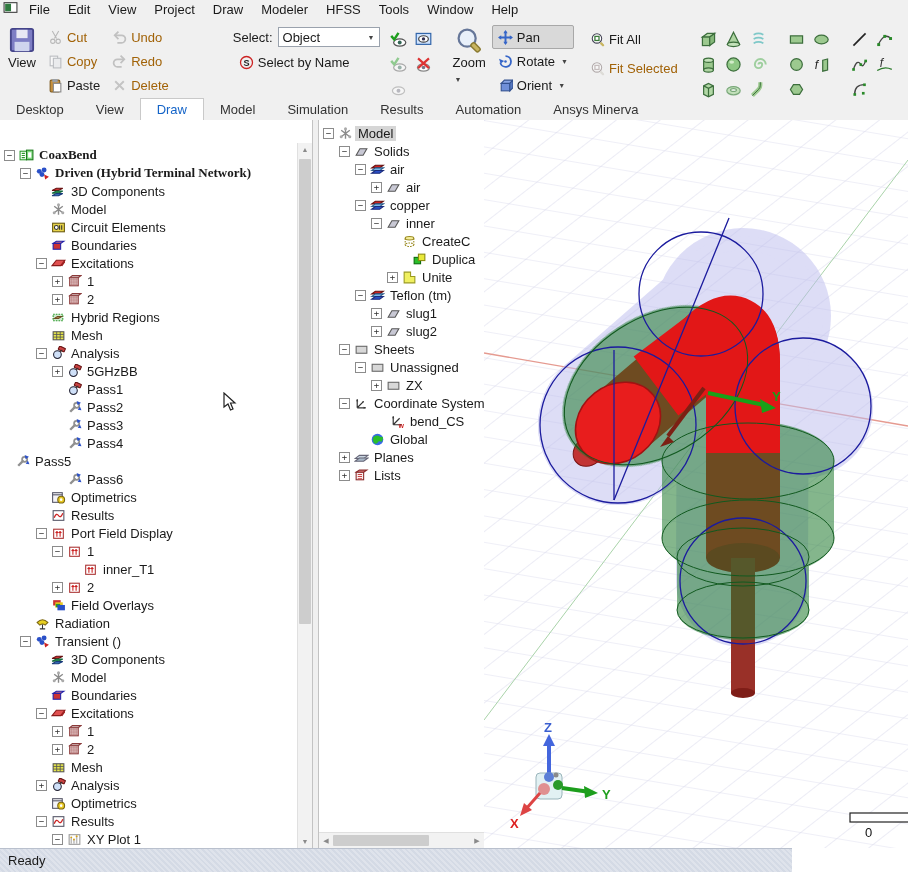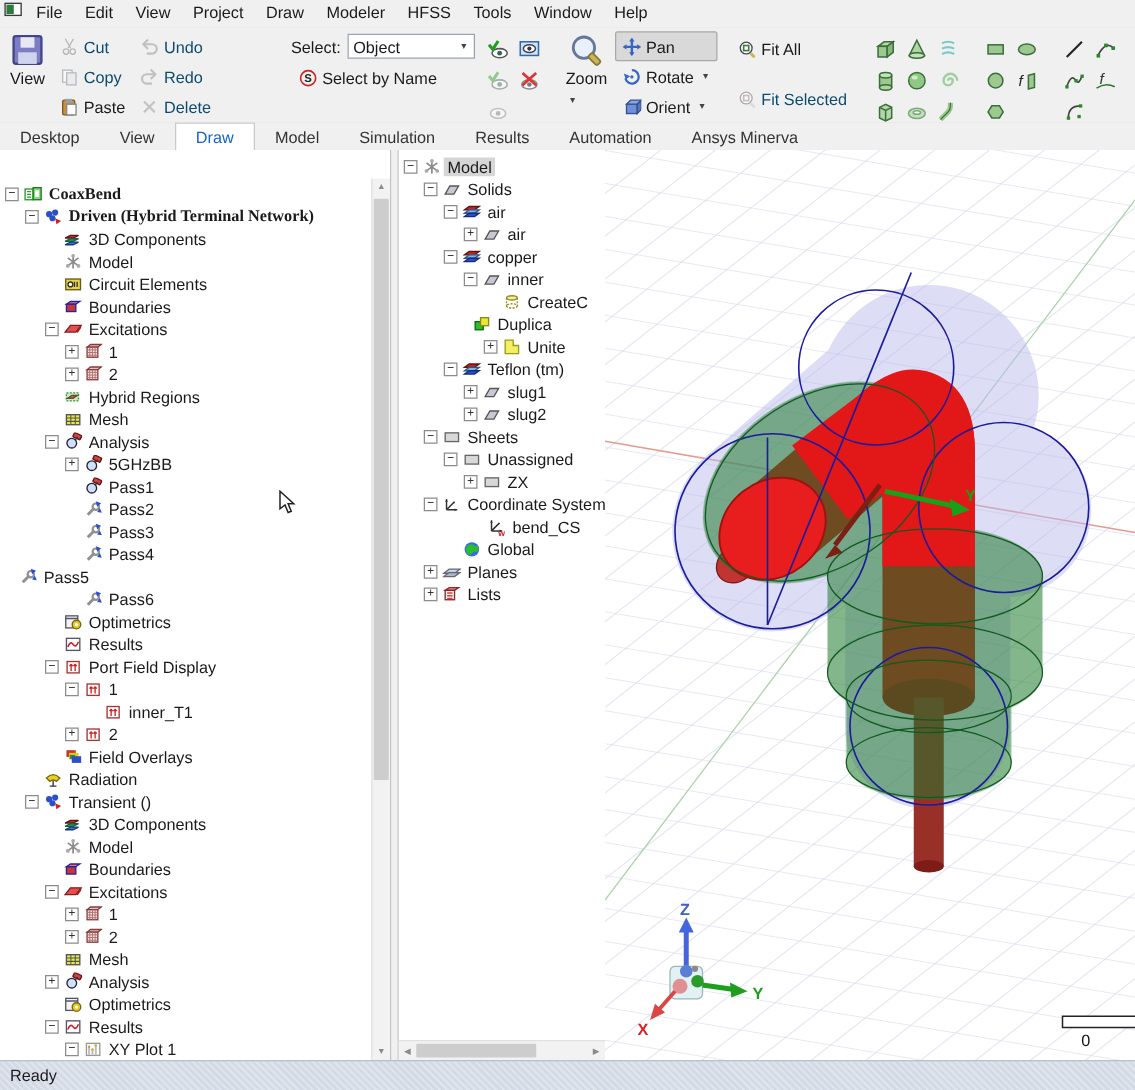--- a/index.html
+++ b/index.html
@@ -10,21 +10,21 @@
   
   #menubar{left:0;top:0;width:908px;height:22px;background:#f0f0f0;display:flex;gap:0;border-bottom:1px solid #e2e2e2;}
   #menubar .appic{width:20px;display:flex;justify-content:center;}
   #menubar .mi{padding:2px 9px;cursor:default;}
   
   #toolbar{left:0;top:22px;width:908px;height:76px;background:#f0f0f0;display:flex;align-items:stretch;overflow:hidden;border-bottom:1px solid #dcdcdc;}
   .sep{width:1px;background:#d2d2d2;margin:3px 3px;}
   .tgroup{display:flex;align-items:flex-start;padding:3px 2px;}
   .vstack{display:flex;flex-direction:column;justify-content:flex-start;}
   .tbtn{display:flex;align-items:center;gap:4px;padding:2px 5px;border:1px solid transparent;border-radius:2px;white-space:nowrap;height:18px;}
-  .tbtn.d{color:#0c4a6e;}
+  .tbtn.d{color:#a16207;}
   .tbtn.d .ic{filter:grayscale(.8) opacity(.55);}
   .tbtn.active{background:#d9d9d9;border-color:#a8a8a8;}
   .bigbtn{display:flex;flex-direction:column;align-items:center;justify-content:center;padding:2px 6px;gap:2px;border-radius:2px;}
   .ic{display:inline-flex;}
   .ic svg{width:15px;height:15px;}
   .ic.big svg{width:26px;height:26px;}
   .caret{font-size:7px;color:#444;margin-left:2px;}
   .igrid{display:grid;grid-auto-flow:row;gap:1px;padding:2px;}
   .icell{width:24px;height:22px;display:flex;align-items:center;justify-content:center;border:1px solid transparent;border-radius:2px;}
   .icell svg{width:17px;height:17px;}
@@ -53,21 +53,21 @@
   .trow .lbl{padding:0 3px;}
   .trow.bold .lbl{font-weight:bold;font-family:Liberation Serif, serif;}
   .trow.sel .lbl{background:#d6d6d6;}
   .exp{width:9px;height:9px;border:1px solid #8c8c8c;background:#fff;display:inline-flex;align-items:center;justify-content:center;
        font-size:9px;line-height:8px;color:#333;margin-right:4px;flex:none;font-family:"DejaVu Sans Mono",monospace;}
   .exp.none{border-color:transparent;background:transparent;}
   .trow .ic{margin-right:2px;flex:none;}
   
   #viewport{left:484px;top:0;width:424px;height:728px;background:#fff;}
   
-  #statusbar{left:0;top:848px;width:908px;height:24px;background:#d4dae5;
+  #statusbar{left:0;top:848px;width:792px;height:24px;background:#d4dae5;
      background-image:repeating-linear-gradient(45deg,rgba(255,255,255,.25) 0 2px,rgba(0,0,0,0) 2px 4px);
      border-top:1px solid #b9c0cd;display:flex;align-items:center;padding-left:8px;box-sizing:border-box;}
   #cursor{pointer-events:none;}
 </style>
 </head>
 <body>
 
 <div id="menubar" class="abs">
   <span class="appic ic">
     <svg viewBox="0 0 14 14">
@@ -276,21 +276,21 @@
               <path d="M11 5 L14 2 L14 9 L11 12 Z" fill="#5577c0" stroke="#33518f"></path>
             </svg>
           </span>
           <span>Orient</span>
           <span class="caret">▼</span>
         </div>
       </div>
 </div>
     <div class="sep"></div>
     <div class="tgroup">
-      <div class="vstack" style="gap:16px;padding-top:2px;">
+      <div class="vstack" style="gap:5px;padding-top:2px;">
         <div class="tbtn">
           <span class="ic">
             <svg viewBox="0 0 14 14">
               <circle cx="6.5" cy="6" r="4.4" fill="#fff" stroke="#445"></circle>
               <rect x="4.6" y="4.1" width="3.8" height="3.8" fill="none" stroke="#3a7a3a" stroke-width="1.2"></rect>
               <g transform="rotate(45 10.5 10.5)">
                 <rect x="9.5" y="9.5" width="4.5" height="2.2" rx="1" fill="#c8b560"></rect>
               </g>
             </svg>
           </span>
@@ -1069,21 +1069,21 @@
       <span class="exp none"></span>
           <span class="ic">
             <svg viewBox="0 0 14 14">
               <ellipse cx="7" cy="4" rx="4" ry="1.6" fill="#f4ee9a" stroke="#9a8a20"></ellipse>
               <path d="M3 4 V10 M11 4 V10" stroke="#9a8a20" stroke-dasharray="1.5 1"></path>
               <ellipse cx="7" cy="10" rx="4" ry="1.6" fill="none" stroke="#9a8a20" stroke-dasharray="1.5 1"></ellipse>
             </svg>
           </span>
           <span class="lbl">CreateC</span>
         </div>
-        <div class="trow" style="padding-left:44px">
+        <div class="trow" style="padding-left:78px">
       <span class="exp none"></span>
           <span class="ic">
             <svg viewBox="0 0 14 14">
               <rect x="2" y="5" width="6" height="6" fill="#2abf2a" stroke="#0a6a0a"></rect>
               <rect x="6" y="2" width="6" height="6" fill="#e8e83a" stroke="#8a8a10"></rect>
             </svg>
           </span>
           <span class="lbl">Duplica</span>
         </div>
         <div class="trow" style="padding-left:68px">

